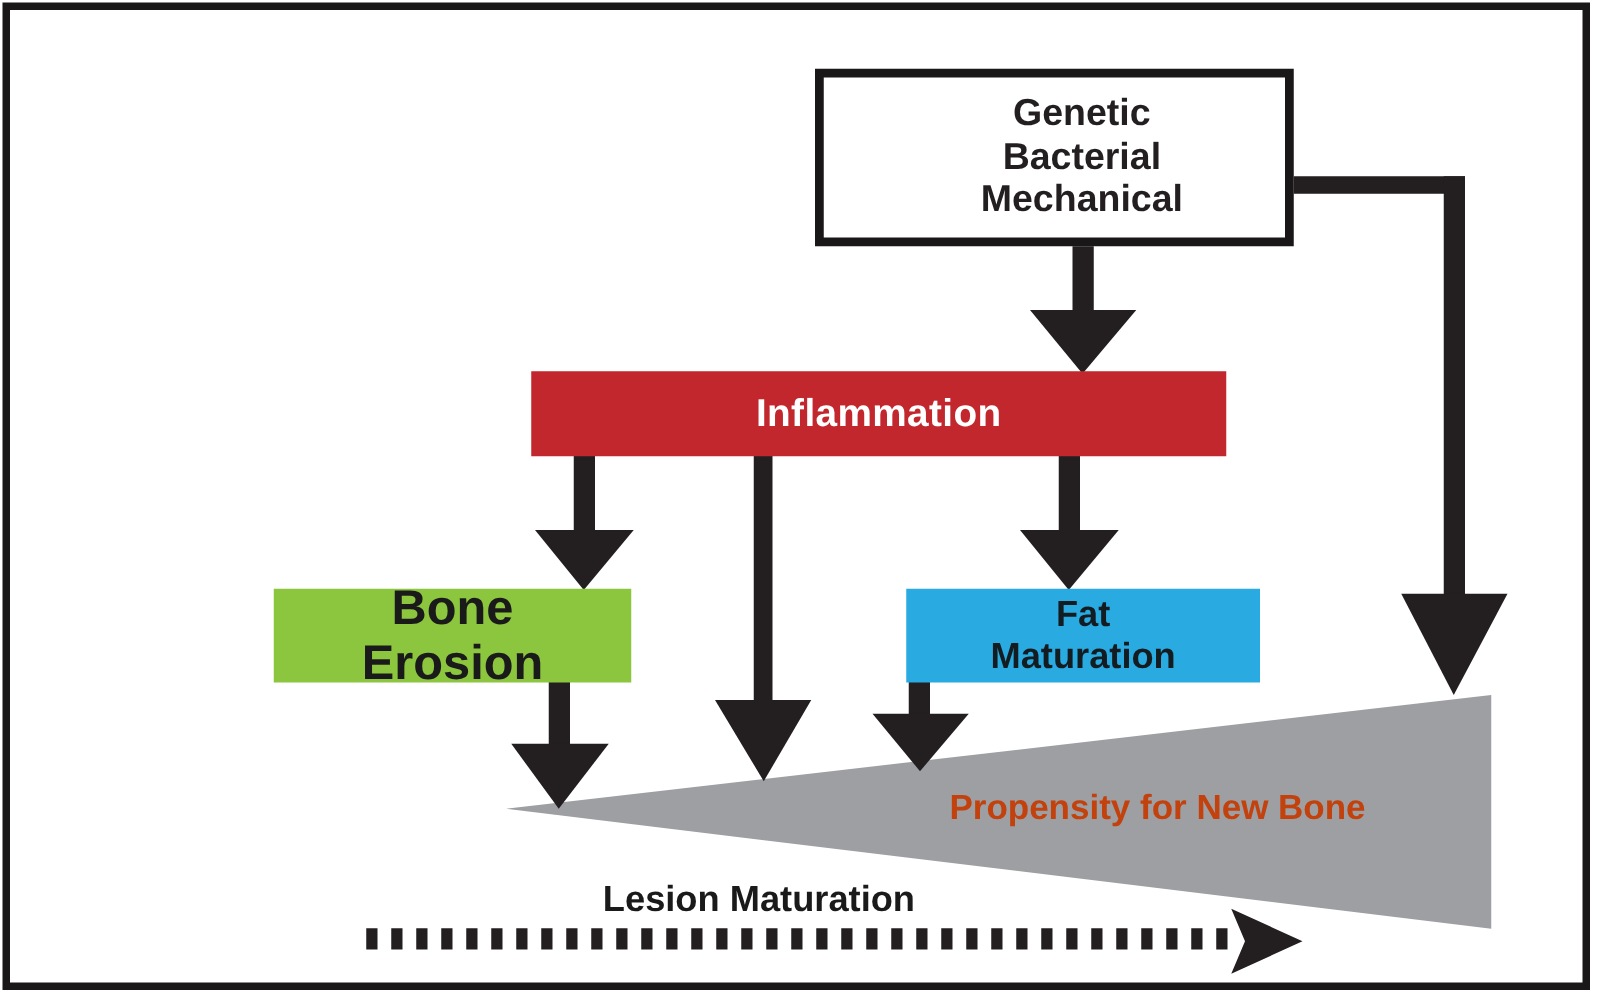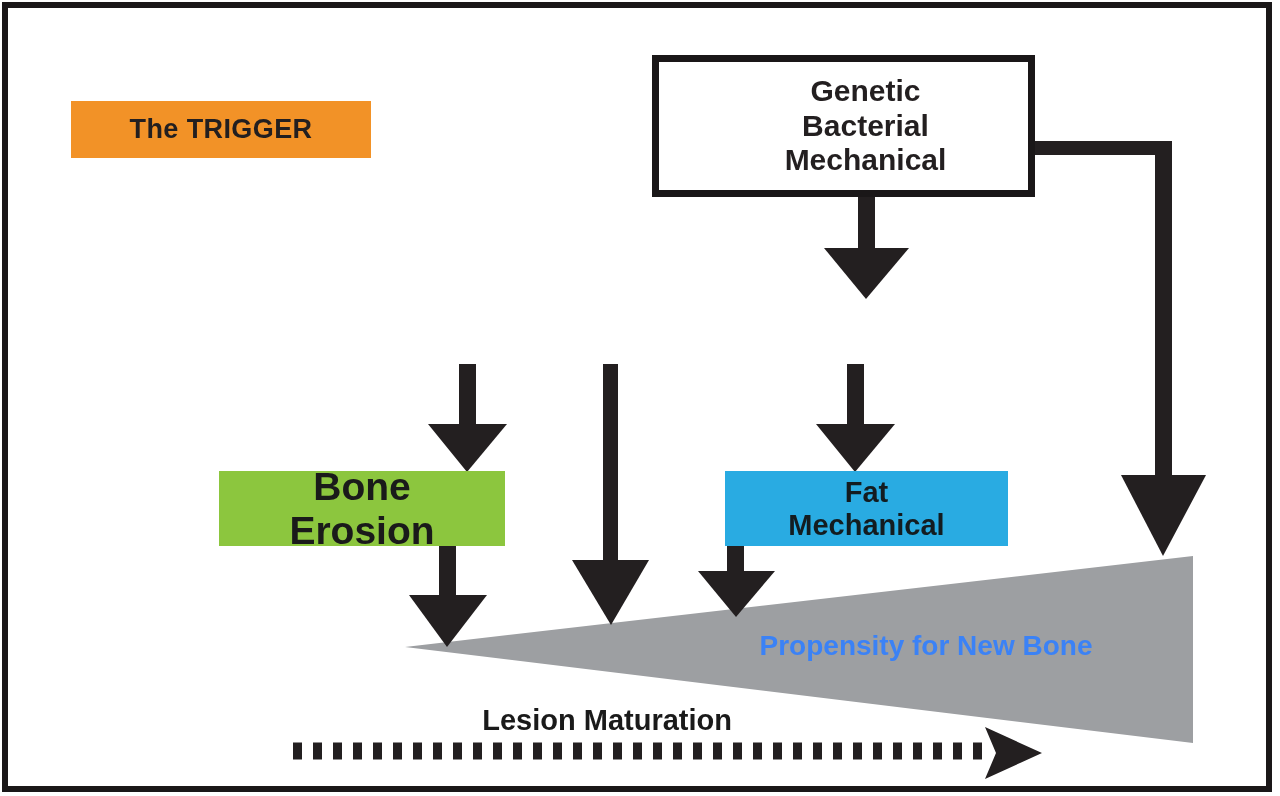--- a/index.html
+++ b/index.html
@@ -99,21 +99,21 @@
   }
   
   #propensity-label {
     position: absolute;
     left: 716px;
     top: 630px;
     width: 420px;
     text-align: center;
     font-size: 28px;
     font-weight: bold;
-    color: #3b82f6;
+    color: #c2410c;
     font-family: "Liberation Sans", sans-serif;
   }
   #lesion-label {
     position: absolute;
     left: 412px;
     top: 704px;
     width: 320px;
     text-align: right;
     font-size: 29px;
     font-weight: bold;
@@ -171,29 +171,29 @@
       <rect x="727" y="545" width="17" height="42" fill="#231f20"></rect>
       <polygon points="698,571 775,571 736,617" fill="#231f20"></polygon>
     </g>
 
     <g>
       <line x1="293" y1="751" x2="988" y2="751" stroke="#231f20" stroke-width="17" stroke-dasharray="9,11" stroke-linecap="butt"></line>
       <polygon points="985,727 1042,753 985,779 996,753" fill="#231f20"></polygon>
     </g>
   </svg>
 
-  <div class="node" id="trigger-box">The TRIGGER</div>
 
   <div class="node" id="source-box">Genetic
 Bacterial
 Mechanical</div>
 
+  <div class="node" id="inflammation-box">Inflammation</div>
 
   <div class="node" id="bone-erosion-box">Bone
 Erosion</div>
 
   <div class="node" id="fat-metaplasia-box">Fat
-Mechanical</div>
+Maturation</div>
 
   <div id="propensity-label">Propensity for New Bone</div>
 
   <div id="lesion-label">Lesion Maturation</div>
 </div>
 
 </body></html>

